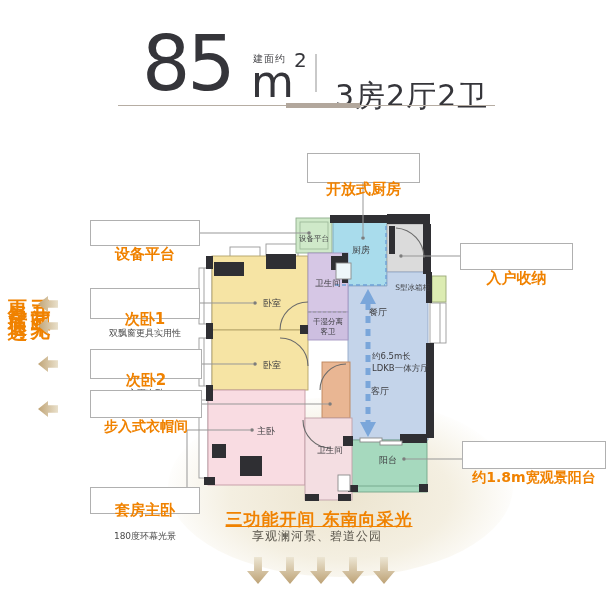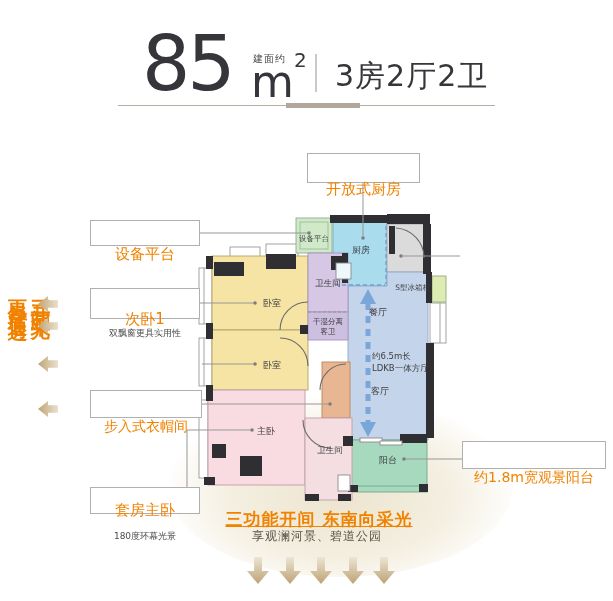--- a/index.html
+++ b/index.html
@@ -7,36 +7,36 @@
     position:relative;width:613px;height:587px;overflow:hidden;background:#fff;
     font-family:"DejaVu Sans",sans-serif;color:#3a3a3e;
   }
   .abs{position:absolute;}
   
   .big-num{font-size:76px;line-height:1;letter-spacing:-3px;color:#35353a;}
   .area-prefix{font-size:10px;color:#46464a;letter-spacing:1px;}
   .unit-m{font-size:44px;line-height:1;color:#35353a;}
   .unit-sup{font-size:20px;color:#35353a;}
   .hdr-div{width:2px;height:38px;background:#c9c9c9;}
-  .layout-txt{font-size:30px;color:#35353a;letter-spacing:1px;}
+  .layout-txt{font-size:30px;color:#35353a;letter-spacing:1px;margin-top:20px;}
   .rule-thin{height:1px;background:#b6ada3;}
   .rule-thick{height:5px;background:#b2a79c;}
   
   .tagline{
     writing-mode:vertical-rl;color:#F08200;font-weight:bold;
     font-size:20px;letter-spacing:5px;line-height:1.15;height:170px;
   }
   .tagline span{display:block;}
   
   .callout{
     background:#fff;border:1px solid #b0b0b0;box-sizing:border-box;
     display:flex;flex-direction:column;align-items:center;justify-content:center;
     text-align:center;z-index:3;
   }
-  .callout .t{color:#F08200;font-weight:normal;font-size:15px;line-height:1.05;white-space:nowrap;margin-top:44px;}
+  .callout .t{color:#F08200;font-weight:bold;font-size:15px;line-height:1.05;white-space:nowrap;margin-top:44px;}
   .callout .t.sm{font-size:14px;}
   .callout .s{color:#4a4a4a;font-size:9px;line-height:1.2;white-space:nowrap;}
   
   .arrow-left{
     width:20px;height:16px;
     background:linear-gradient(to right,#c0a476,#e9e0cb);
     clip-path:polygon(0 50%,50% 0,50% 26%,100% 26%,100% 74%,50% 74%,50% 100%);
   }
   .arrow-down{
     width:22px;height:27px;
@@ -208,29 +208,36 @@
     </g>
   </svg>
 
   <div class="abs callout" style="left:90px;top:220px;width:110px;height:26px;">
     <div class="t">设备平台</div>
   </div>
   <div class="abs callout" style="left:90px;top:288px;width:110px;height:31px;">
     <div class="t">次卧1</div>
     <div class="s">双飘窗更具实用性</div>
   </div>
+  <div class="abs callout" style="left:90px;top:349px;width:112px;height:30px;">
+    <div class="t">次卧2</div>
+    <div class="s">方正次卧</div>
+  </div>
   <div class="abs callout" style="left:90px;top:390px;width:112px;height:28px;">
     <div class="t sm">步入式衣帽间</div>
   </div>
   <div class="abs callout" style="left:90px;top:487px;width:110px;height:27px;gap:12px;">
     <div class="t">套房主卧</div>
     <div class="s">180度环幕光景</div>
   </div>
   <div class="abs callout" style="left:307px;top:153px;width:113px;height:30px;">
     <div class="t">开放式厨房</div>
+  </div>
+  <div class="abs callout" style="left:460px;top:243px;width:113px;height:27px;">
+    <div class="t">入户收纳</div>
   </div>
   <div class="abs callout" style="left:462px;top:441px;width:144px;height:28px;">
     <div class="t sm">约1.8m宽观景阳台</div>
   </div>
 
   <div class="abs foot-head" style="left:319px;top:508px;transform:translateX(-50%);z-index:2;text-decoration:underline;">三功能开间 东南向采光</div>
   <div class="abs foot-sub" style="left:317px;top:528px;transform:translateX(-50%);z-index:2;">享观澜河景、碧道公园</div>
 
   <div class="abs arrow-down" style="left:247px;top:557px;"></div>
   <div class="abs arrow-down" style="left:279px;top:557px;"></div>

